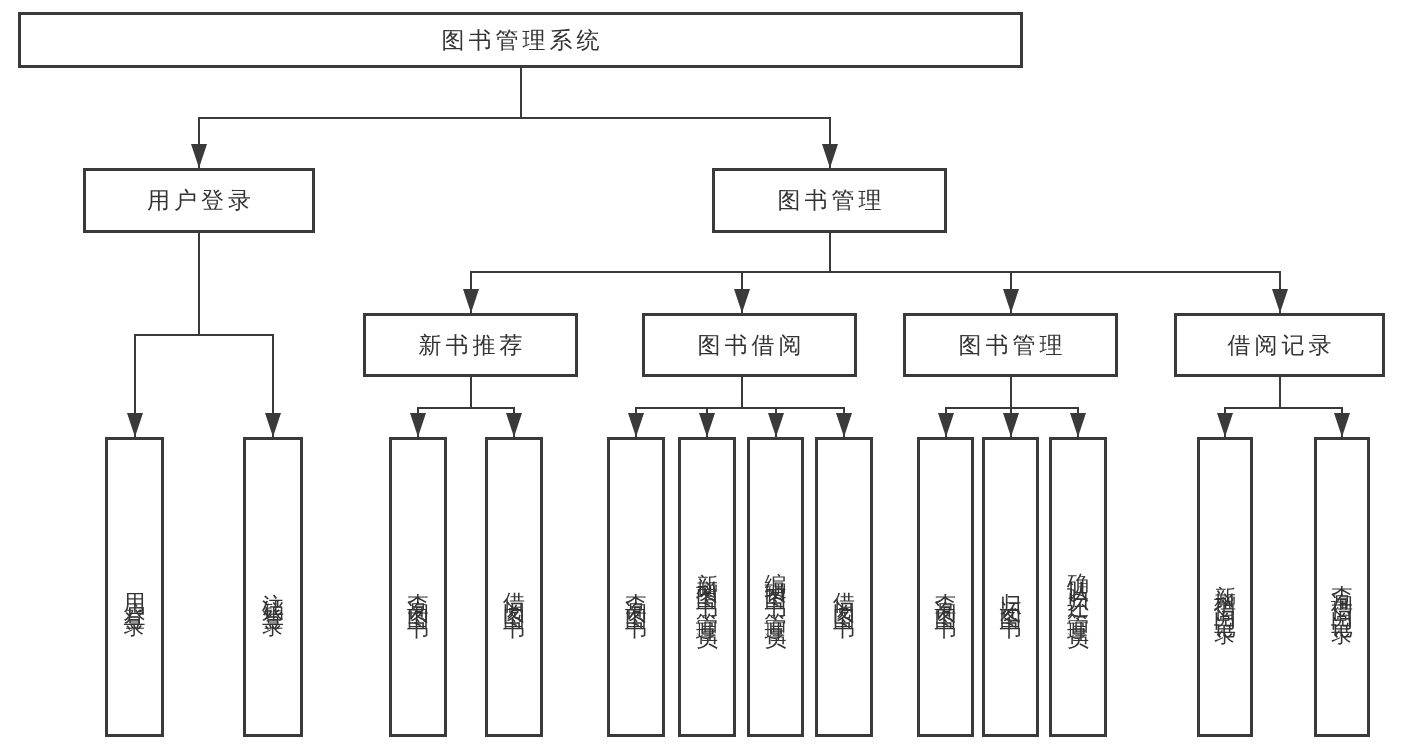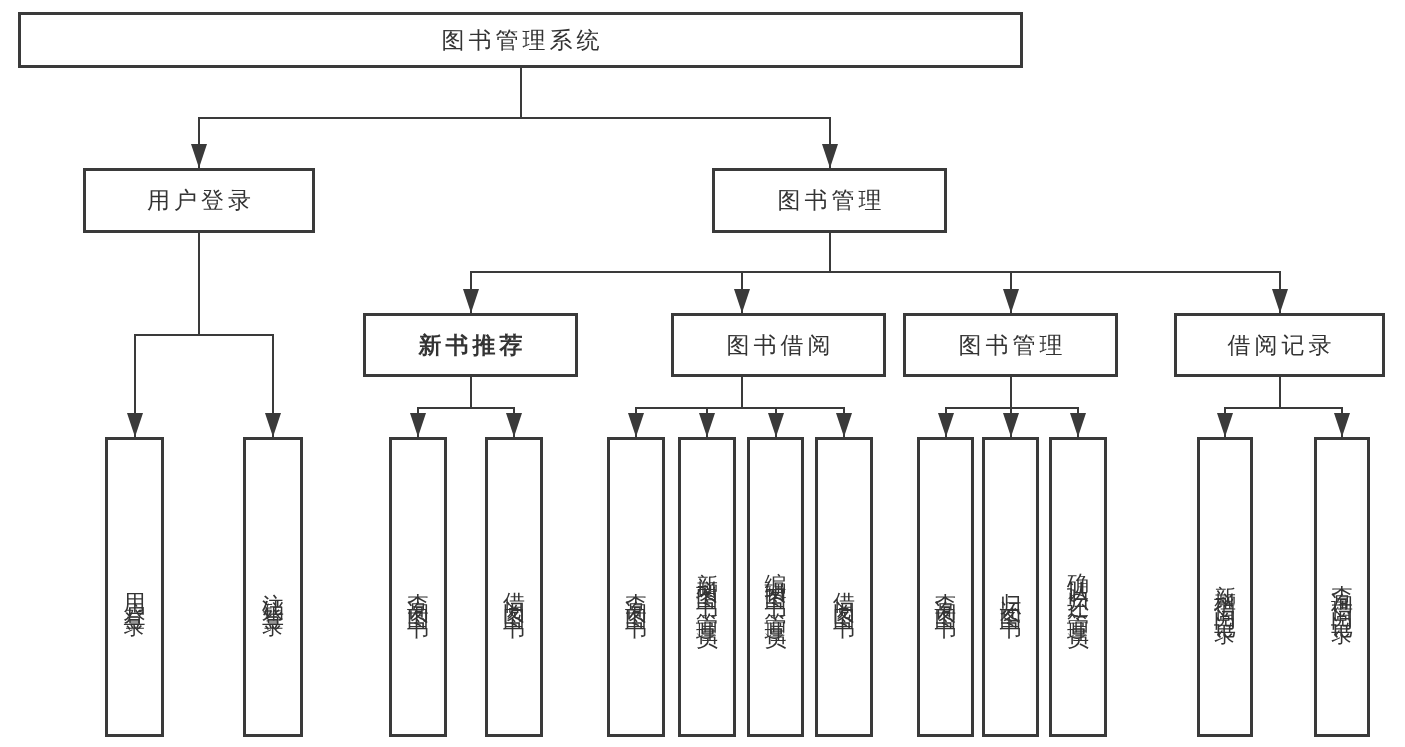--- a/index.html
+++ b/index.html
@@ -119,24 +119,24 @@
     <div class="arrowhead" style="left: 1334px; top: 413px;"></div>
     <div class="node node-h" style="left: 18px; top: 12px; width: 1005px; height: 56px;">
       <span class="lbl">图书管理系统</span>
     </div>
     <div class="node node-h" style="left: 83px; top: 168px; width: 232px; height: 65px;">
       <span class="lbl">用户登录</span>
     </div>
     <div class="node node-h" style="left: 712px; top: 168px; width: 235px; height: 65px;">
       <span class="lbl">图书管理</span>
     </div>
-    <div class="node node-h" style="left: 363px; top: 313px; width: 215px; height: 64px; font-weight: bold;">
+    <div class="node node-h" style="left: 363px; top: 313px; width: 215px; height: 64px;">
       <span class="lbl">新书推荐</span>
     </div>
-    <div class="node node-h" style="left: 671px; top: 313px; width: 215px; height: 64px;">
+    <div class="node node-h" style="left: 642px; top: 313px; width: 215px; height: 64px;">
       <span class="lbl">图书借阅</span>
     </div>
     <div class="node node-h" style="left: 903px; top: 313px; width: 215px; height: 64px;">
       <span class="lbl">图书管理</span>
     </div>
     <div class="node node-h" style="left: 1174px; top: 313px; width: 211px; height: 64px;">
       <span class="lbl">借阅记录</span>
     </div>
     <div class="node node-v" style="left: 105px; top: 437px; width: 59px; height: 300px;">
       <span class="lbl">用户登录</span>

